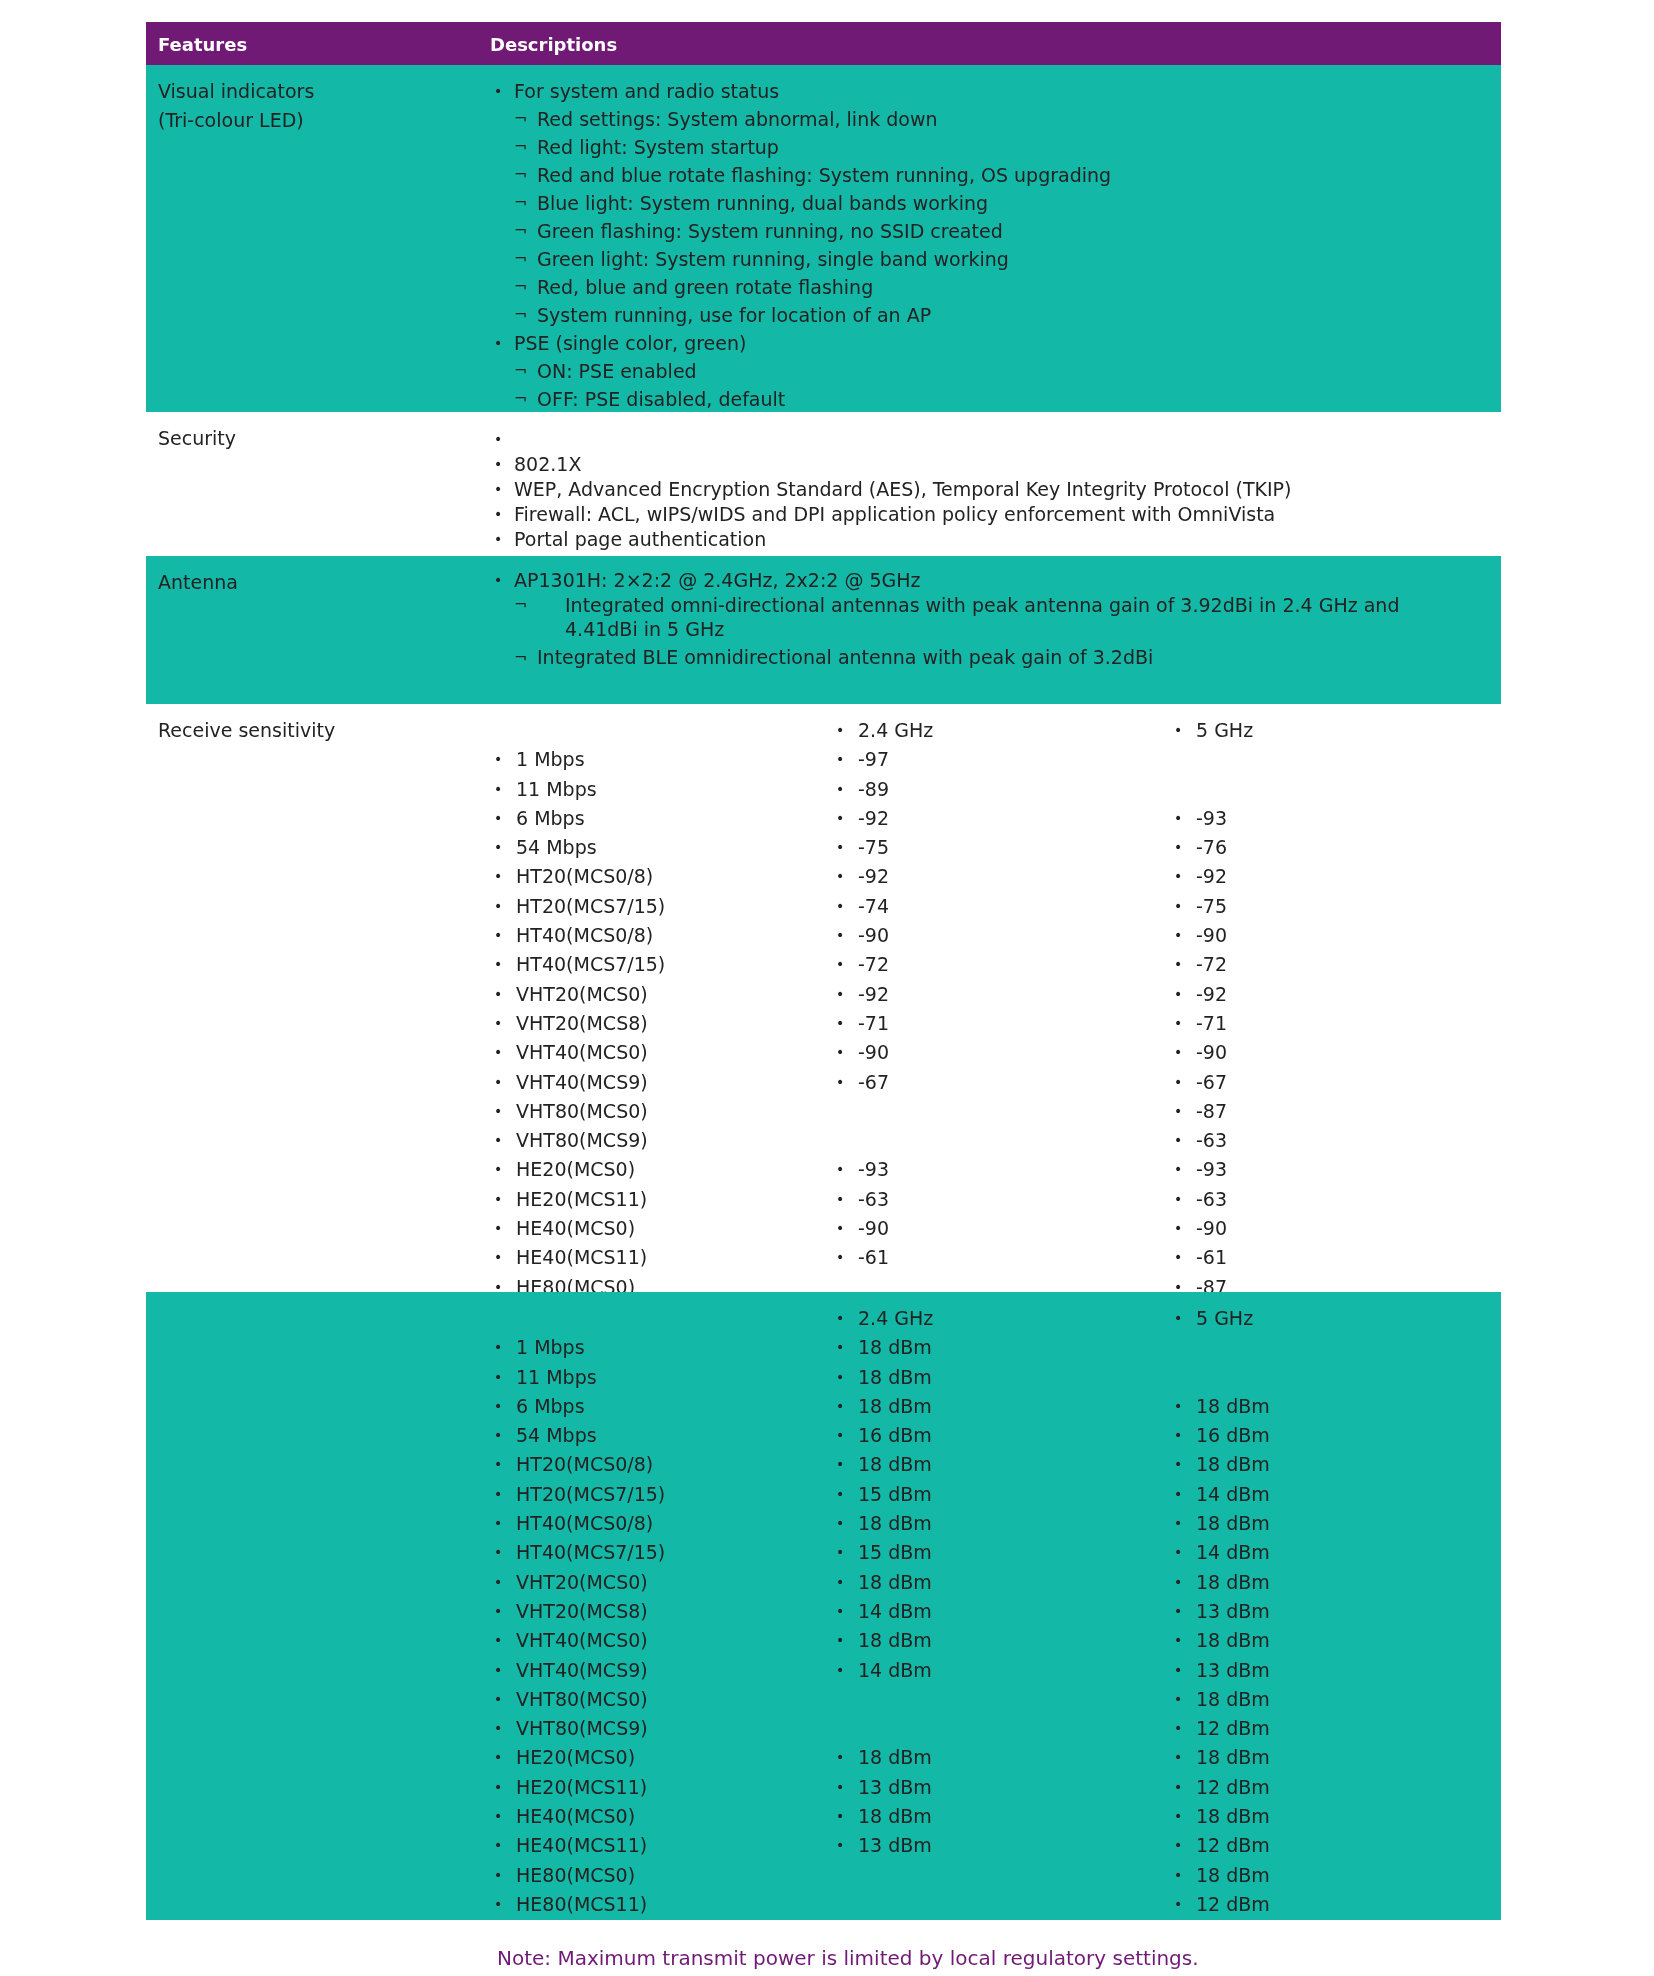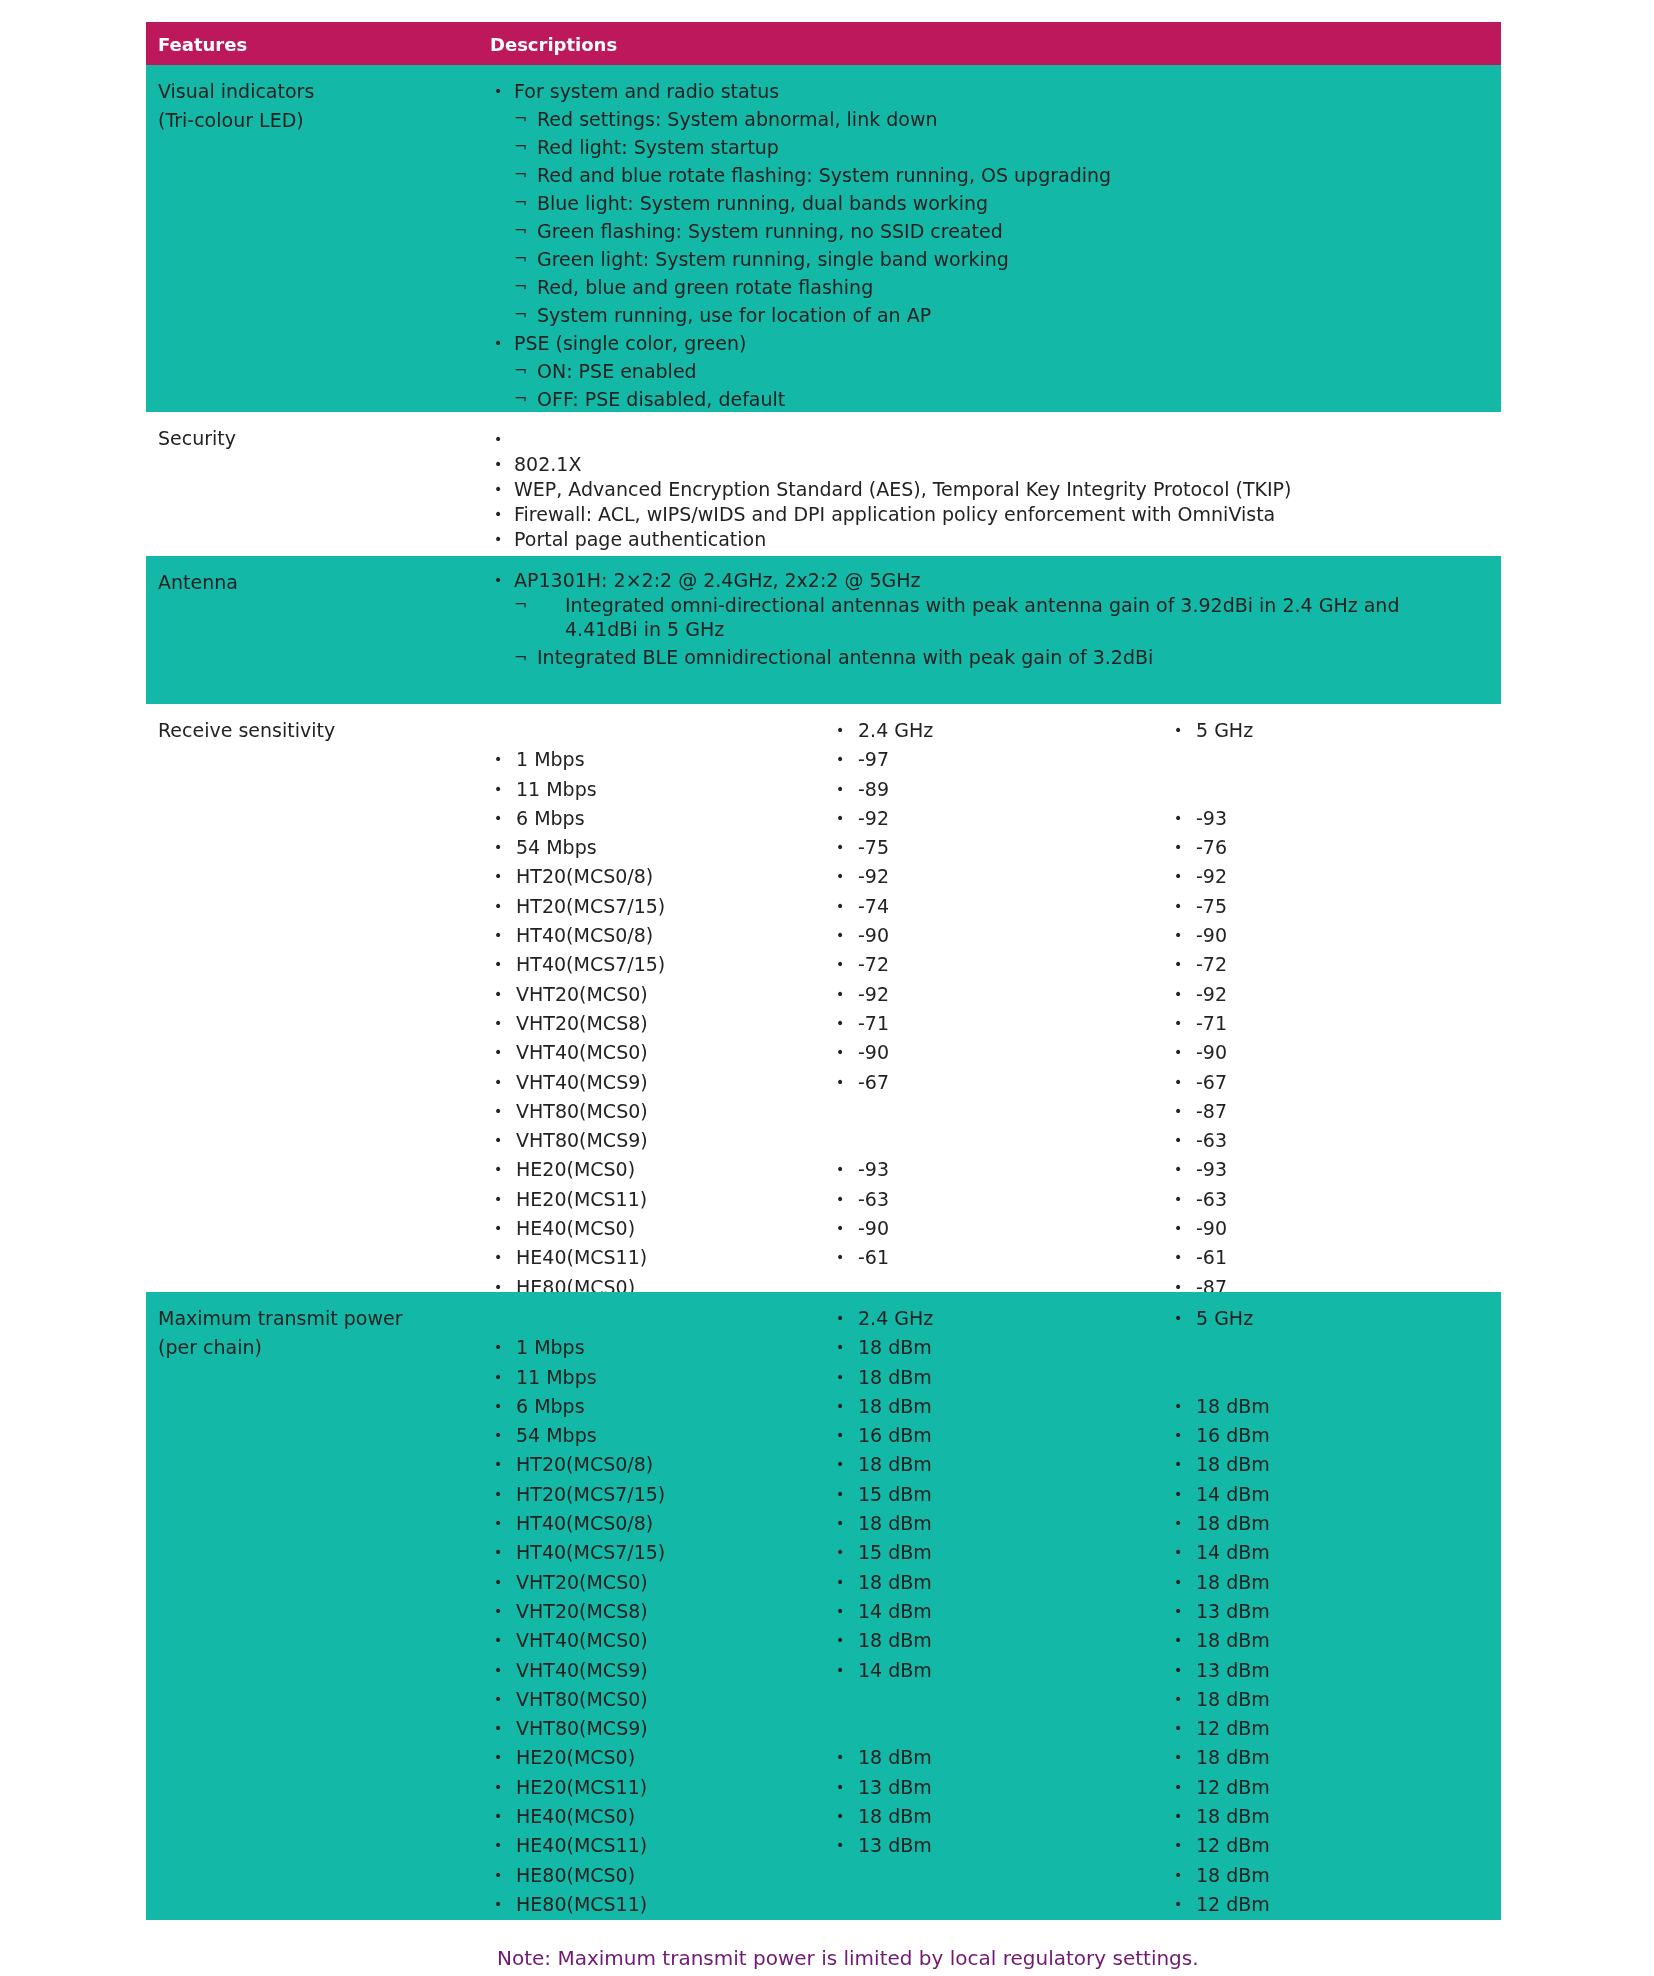--- a/index.html
+++ b/index.html
@@ -1,19 +1,19 @@
 <!DOCTYPE html>
 <html><head>
 <meta charset="utf-8">
 <style>
   html, body { margin:0; padding:0; background:#ffffff; }
   body { width:1654px; height:1976px; position:relative; overflow:hidden;
          font-family:"DejaVu Sans", sans-serif; color:#222222; }
   .tbl { position:absolute; left:146px; top:22px; width:1355px; }
-  .hdr { position:relative; height:43px; background:#be185d; color:#ffffff;
+  .hdr { position:relative; height:43px; background:#701a75; color:#ffffff;
          font-weight:bold; font-size:18px; }
   .hdr .c1 { position:absolute; left:12px; top:12px; }
   .hdr .c2 { position:absolute; left:344px; top:12px; }
   .row { position:relative; }
   .row.shade { background:#14b8a6; }
   .feat { position:absolute; left:12px; top:12px; font-size:19px; line-height:29px; }
   .desc { position:absolute; left:338px; top:12px; width:1000px; font-size:19px; }
   .line { position:relative; height:28px; line-height:28px; white-space:nowrap; }
   .line.tight { height:25px; line-height:25px; }
   .line.wrap { height:auto; line-height:24px; white-space:normal; padding-bottom:4px; }
@@ -411,24 +411,20 @@
           </div>
           <div class="gcol g3">
             <span class="bul">•</span>
             <span class="txt">-57</span>
           </div>
         </div>
       </div>
   </div>
 
   <div class="row shade" style="height:628px">
-    <div class="feat">
-      <div>Maximum transmit power</div>
-      <div>(per chain)</div>
-    </div>
     <div class="desc">
         <div class="grid-line">
           <div class="gcol g2">
             <span class="bul">•</span>
             <span class="txt">2.4 GHz</span>
           </div>
           <div class="gcol g3">
             <span class="bul">•</span>
             <span class="txt">5 GHz</span>
           </div>

